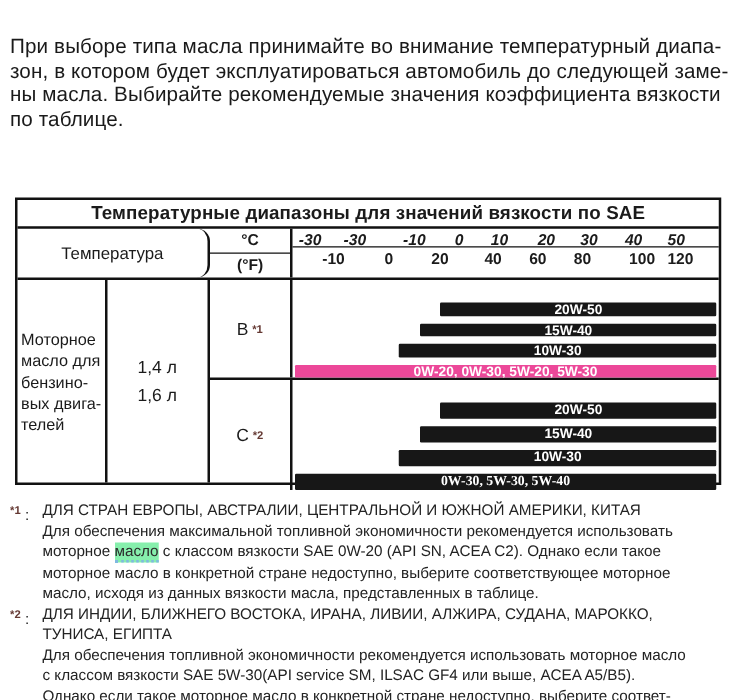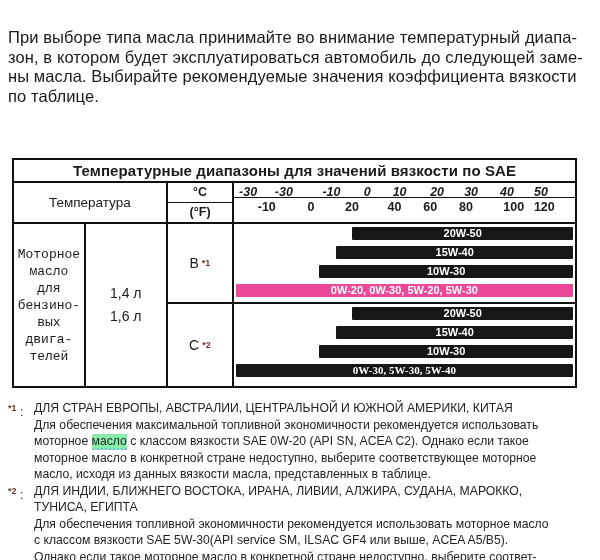--- a/index.html
+++ b/index.html
@@ -20,53 +20,53 @@
     border:2px solid #111; background:#fff; font-size:13px;
   }
   .title-row {
     height:23px; border-bottom:2px solid #111;
     display:flex; align-items:center; justify-content:center;
     font-weight:bold; font-size:15px; letter-spacing:0.1px;
   }
   .header-row { display:flex; height:41px; border-bottom:2px solid #111; }
   .h-temp {
     width:27.4%; border-right:2px solid #111;
-    display:flex; align-items:center; justify-content:center; font-size:13.5px;
+    display:flex; align-items:center; justify-content:center; font-size:13.5px;border-radius:10px;
   }
   .h-unit { width:11.9%; border-right:2px solid #111; display:flex; flex-direction:column; }
   .u-c { height:20px; border-bottom:1.5px solid #111; }
   .u-f { height:19.5px; }
   .u-c,.u-f { display:flex; align-items:center; justify-content:center; font-weight:bold; font-size:12.5px; }
   .h-scale { flex:1; display:flex; flex-direction:column; }
   .scale-row { position:relative; }
   .s-c { height:15px; border-bottom:1.5px solid #111;font-style:italic; }
   .s-f { height:19.5px; }
   .tick { position:absolute; top:0; transform:translateX(-50%); font-weight:bold; font-size:12.5px; line-height:19px; white-space:nowrap; }
 
   .body-row { display:flex; height:162px; }
   .b-name {
     width:12.8%; border-right:2px solid #111;
     display:flex; align-items:center; justify-content:center;
-    text-align:center; font-size:13px; line-height:17px; white-space:pre-line;font-family:Liberation Mono, monospace;
+    font-size:13px; line-height:17px; white-space:pre-line;
   }
   .b-cap {
     width:14.6%; border-right:2px solid #111;
     display:flex; align-items:center; justify-content:center;
     font-size:14px; line-height:23px; white-space:pre-line;
   }
   .b-right { flex:1; display:flex; flex-direction:column; }
   .sectionB { height:80px; border-bottom:2px solid #111; }
   .sectionC { flex:1; }
   .section { display:flex; }
   .class-cell {
     width:16.3%; border-right:2px solid #111;
     display:flex; align-items:center; justify-content:center; font-size:14px;
   }
   sup.mark { font-size:9px; vertical-align:super; color:#643832; margin-left:3px; font-weight:bold; }
-  .chart { flex:1; display:flex; flex-direction:column; padding-top:3px; row-gap:6px; }
+  .chart { flex:1; display:flex; flex-direction:column; padding-top:18px; row-gap:6px; }
   .bar {
     height:13px; margin-right:2px; background:#171717; color:#ffffff;
     font-weight:bold; font-size:11px; line-height:13px; text-align:center;
     white-space:nowrap; overflow:hidden; border-radius:1px;
   }
 
   
   .footnotes { position:absolute; left:8px; top:372px; width:586px; font-size:12.2px; line-height:16.5px; color:#232323; }
   .footnote { display:flex; }
   .fn-marker { width:26px; flex:none; }

